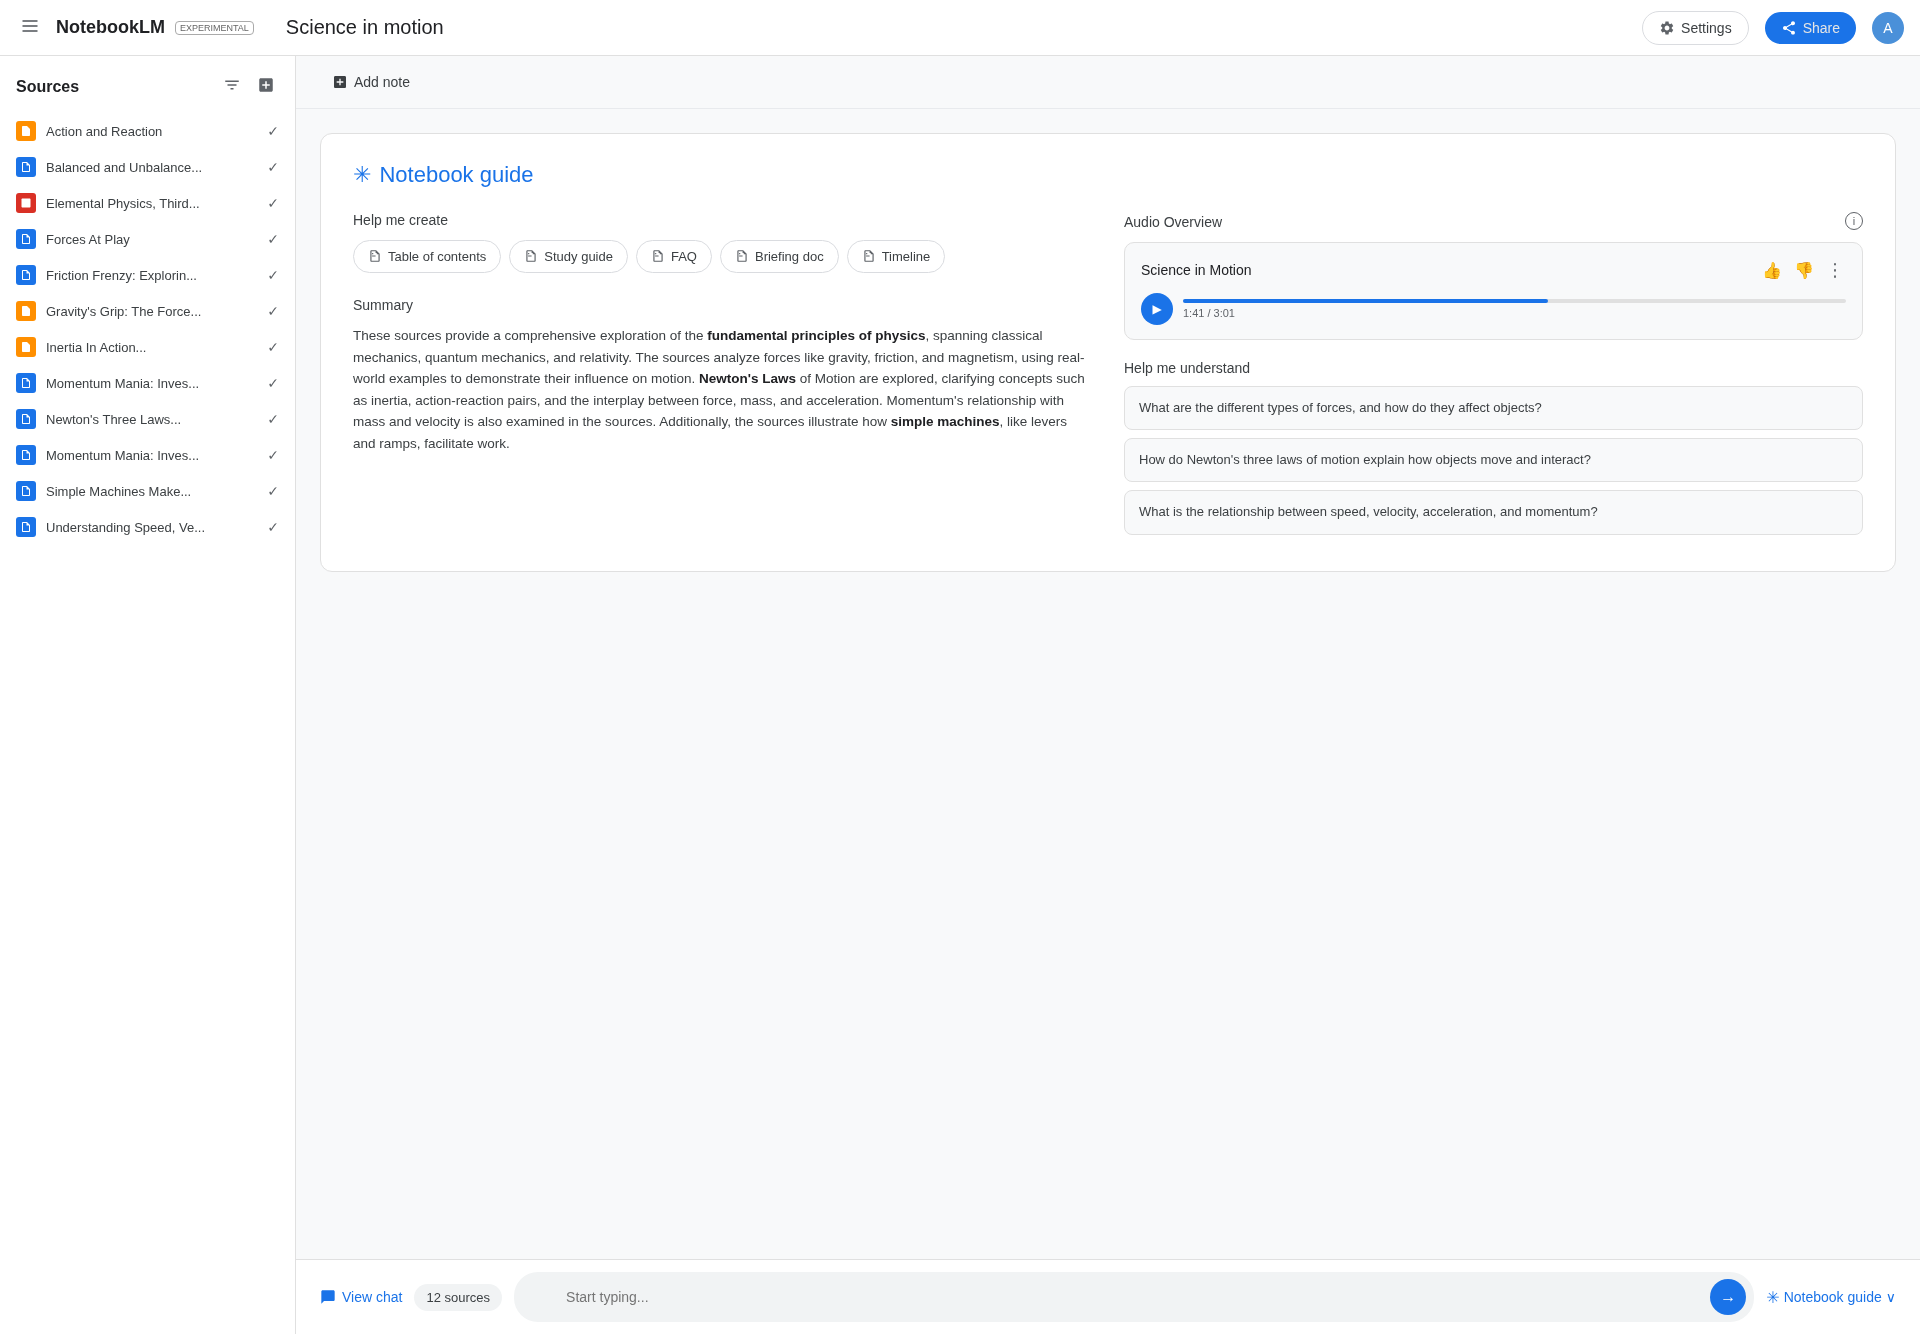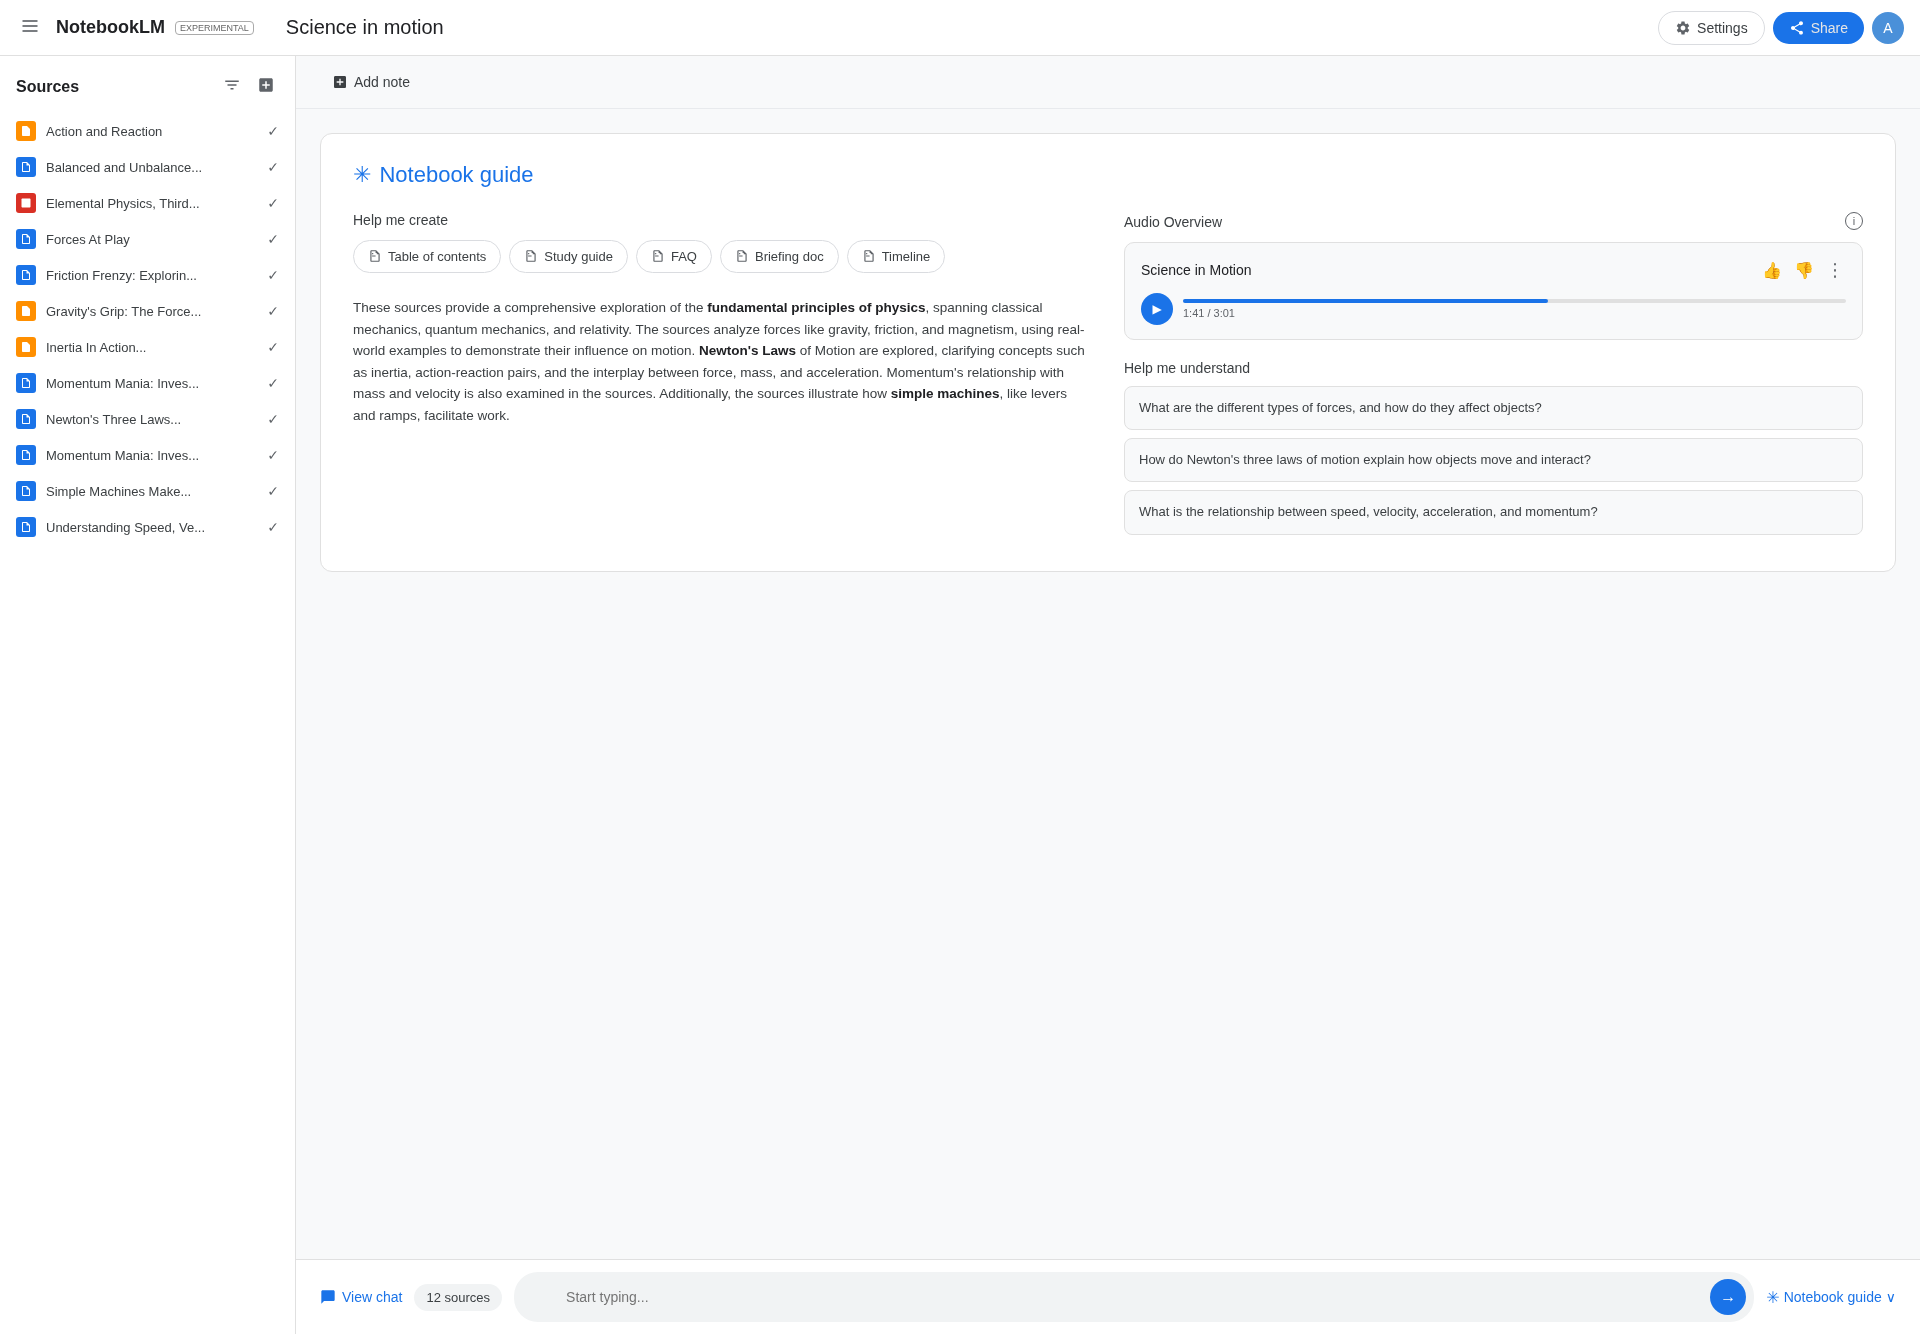--- a/index.html
+++ b/index.html
@@ -4,21 +4,21 @@
   <style>
     * { box-sizing: border-box; margin: 0; padding: 0; }
     body { font-family: 'Google Sans', Arial, sans-serif; background: #f8f9fa; color: #202124; font-size: 14px; display: flex; flex-direction: column; height: 100vh; overflow: hidden; }
 
     
     .topbar { display: flex; align-items: center; background: #fff; border-bottom: 1px solid #e0e0e0; height: 56px; padding: 0 16px; gap: 12px; flex-shrink: 0; }
     .topbar-menu-icon { cursor: pointer; padding: 4px; }
     .topbar-logo { display: flex; align-items: center; gap: 6px; font-size: 18px; font-weight: 600; color: #202124; }
     .topbar-logo .experimental-badge { font-size: 9px; border: 1px solid #aaa; border-radius: 4px; padding: 1px 4px; color: #666; font-weight: 400; margin-left: 4px; vertical-align: middle; }
     .topbar-title { flex: 1; font-size: 20px; color: #202124; padding-left: 20px; }
-    .topbar-actions { display: flex; align-items: center; gap: 8px; }
+    .topbar-actions { display: flex; align-items: center; gap: 16px; }
     .btn-settings { display: flex; align-items: center; gap: 6px; padding: 8px 16px; border: 1px solid #dadce0; border-radius: 20px; background: #fff; cursor: pointer; font-size: 14px; color: #3c4043; }
     .btn-share { display: flex; align-items: center; gap: 6px; padding: 8px 16px; border: none; border-radius: 20px; background: #1a73e8; cursor: pointer; font-size: 14px; color: #e5e5e5; font-weight: 500; }
     .avatar { width: 32px; height: 32px; border-radius: 50%; background: #4a90d9; display: flex; align-items: center; justify-content: center; color: white; font-size: 14px; cursor: pointer; }
 
     
     .main-layout { display: flex; flex: 1; overflow: hidden; }
 
     
     .sidebar { width: 296px; background: #fff; border-right: 1px solid #e0e0e0; display: flex; flex-direction: column; overflow: hidden; flex-shrink: 0; }
     .sidebar-header { display: flex; align-items: center; justify-content: space-between; padding: 16px 16px 8px 16px; }
@@ -308,20 +308,21 @@
     </button>
                 <button class="quick-action-btn">
       <svg width="14" height="14" viewBox="0 0 24 24" fill="#5f6368">
         <path d="M14 2H6c-1.1 0-2 .9-2 2v16c0 1.1.9 2 2 2h12c1.1 0 2-.9 2-2V8l-6-6zm4 18H6V4h7v5h5v11zm-5-7H7v-2h6v2zm2-4H7V7h2v2h4V7h2v2z"></path>
       </svg>
       <span>Timeline</span>
     </button>
               </div>
 
             <div class="summary-section">
+              <div class="section-label">Summary</div>
               <div class="summary-text">
                 These sources provide a comprehensive exploration of the <strong>fundamental principles of physics</strong>, spanning classical mechanics, quantum mechanics, and relativity. The sources analyze forces like gravity, friction, and magnetism, using real-world examples to demonstrate their influence on motion. <strong>Newton's Laws</strong> of Motion are explored, clarifying concepts such as inertia, action-reaction pairs, and the interplay between force, mass, and acceleration. Momentum's relationship with mass and velocity is also examined in the sources. Additionally, the sources illustrate how <strong>simple machines</strong>, like levers and ramps, facilitate work.
               </div>
             </div>
           </div>
 
           <div>
             <div class="audio-overview-header">
               <span class="audio-title">Audio Overview</span>
               <div class="info-icon">i</div>

